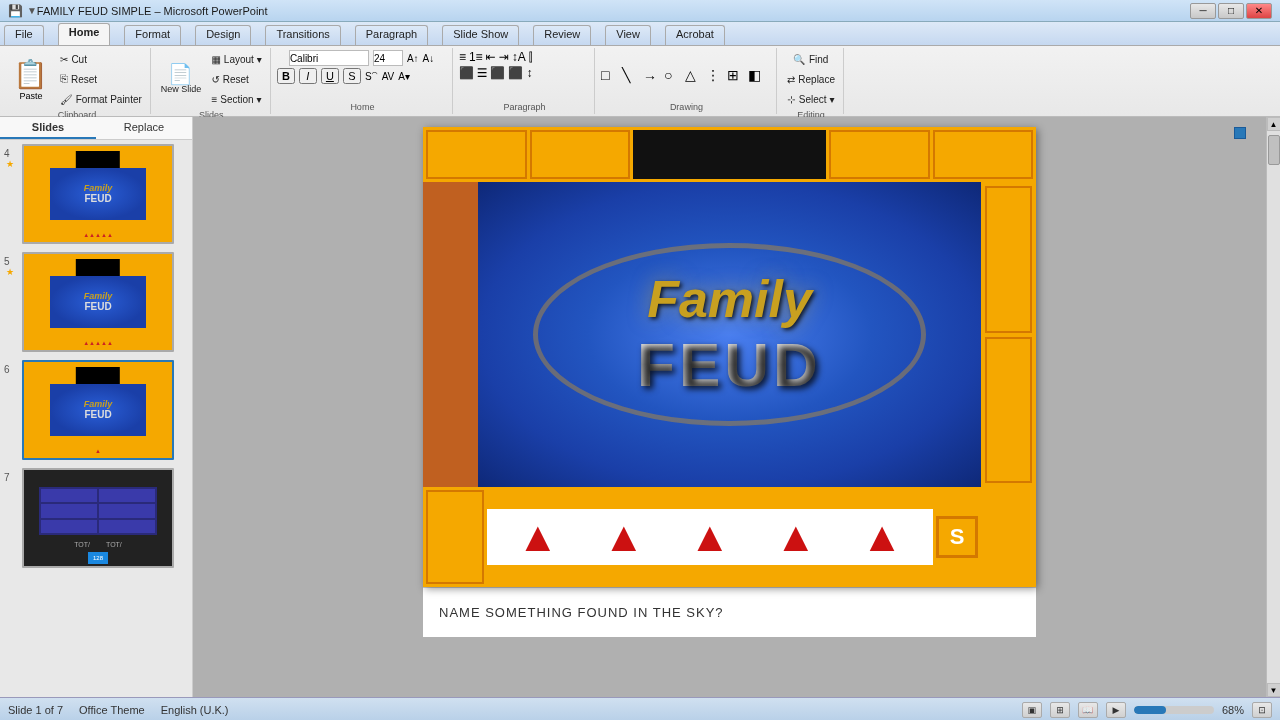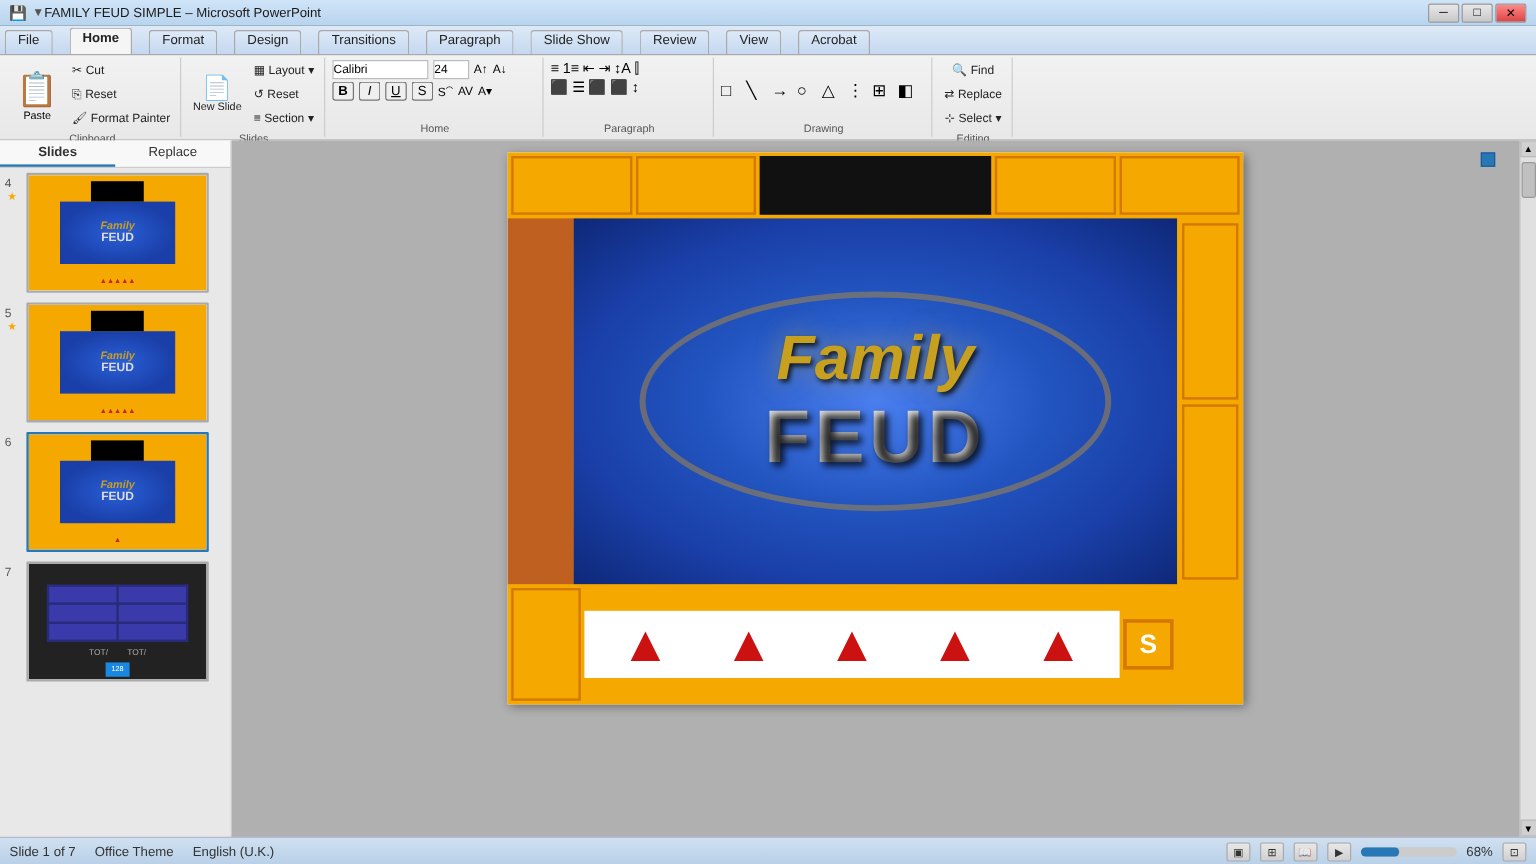--- a/index.html
+++ b/index.html
@@ -334,21 +334,21 @@
             <span>▾</span>
           </div>
         </div>
       </div>
       <div class="ribbon-group-label">Slides</div>
     </div>
 
     <div class="ribbon-group" style="min-width:180px;">
       <div class="ribbon-group-inner" style="flex-direction:column;align-items:flex-start;gap:2px;">
         <div style="display:flex;gap:4px;align-items:center;">
-          <input type="text" value="Calibri" style="width: 80px; font-size: 10px; height: 16px; border: 1px solid rgb(187, 187, 187);">
+          <input type="text" value="Calibri" style="width: 80px; font-size: 10px; height: 16px; border: 1px solid rgb(187, 187, 187); margin-left: 12px;">
           <input type="text" value="24" style="width: 30px; font-size: 10px; height: 16px; border: 1px solid rgb(187, 187, 187);">
           <span style="font-size:10px;cursor:pointer;">A↑</span>
           <span style="font-size:10px;cursor:pointer;">A↓</span>
         </div>
         <div style="display:flex;gap:4px;align-items:center;">
           <button style="font-weight:bold;font-size:11px;width:18px;height:16px;cursor:pointer;">B</button>
           <button style="font-style:italic;font-size:11px;width:18px;height:16px;cursor:pointer;">I</button>
           <button style="text-decoration:underline;font-size:11px;width:18px;height:16px;cursor:pointer;">U</button>
           <button style="font-size:11px;width:18px;height:16px;cursor:pointer;">S</button>
           <span style="font-size:10px;">S⁀</span>
@@ -551,20 +551,23 @@
             <span style="color:#cc1111;font-size:42px;font-weight:bold;">▲</span>
             <span style="color:#cc1111;font-size:42px;font-weight:bold;">▲</span>
             <span style="color:#cc1111;font-size:42px;font-weight:bold;">▲</span>
           </div>
 
           <div style="width:42px;height:42px;background:#f5a800;border:3px solid #d47800;display:flex;align-items:center;justify-content:center;font-size:22px;font-weight:bold;color:#fff;">S</div>
         </div>
       </div>
     </div>
 
+    <div id="notes-area" style="width:613px;margin-top:0;">
+      <span id="notes-text">NAME SOMETHING FOUND IN THE SKY?</span>
+    </div>
   </div>
 
   <div class="scrollbar-v">
     <div class="scroll-arrow">▲</div>
     <div class="scroll-thumb"></div>
     <div style="flex:1;"></div>
     <div class="scroll-arrow">▼</div>
   </div>
 </div>
 

